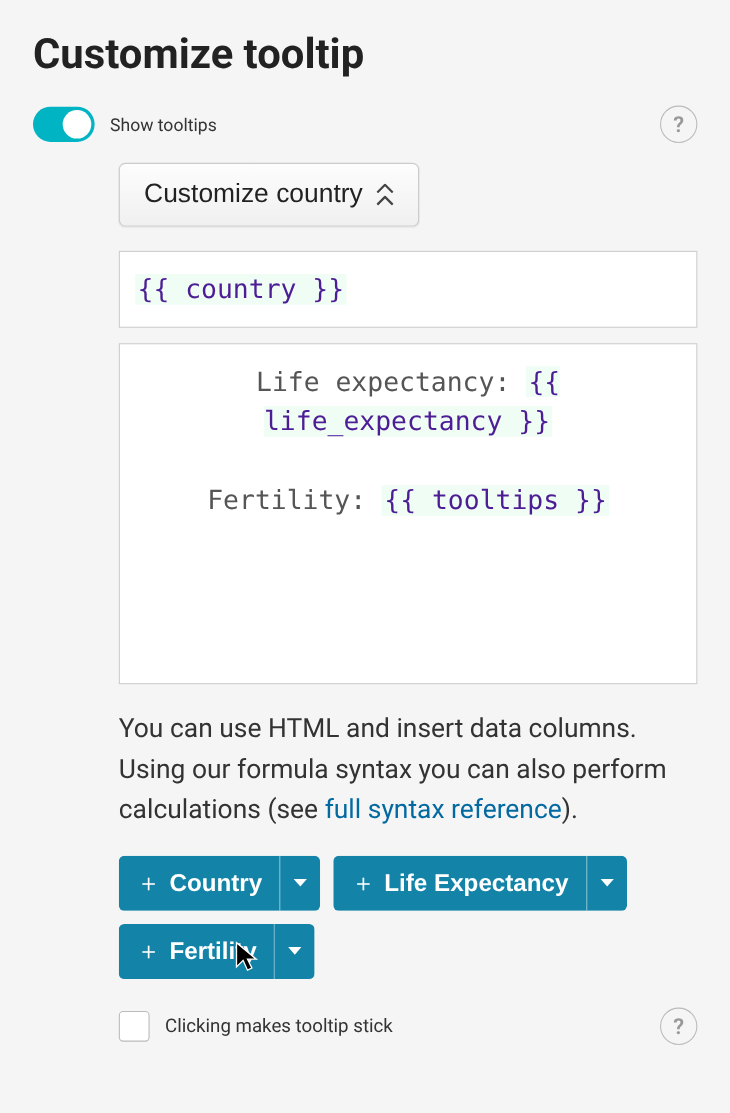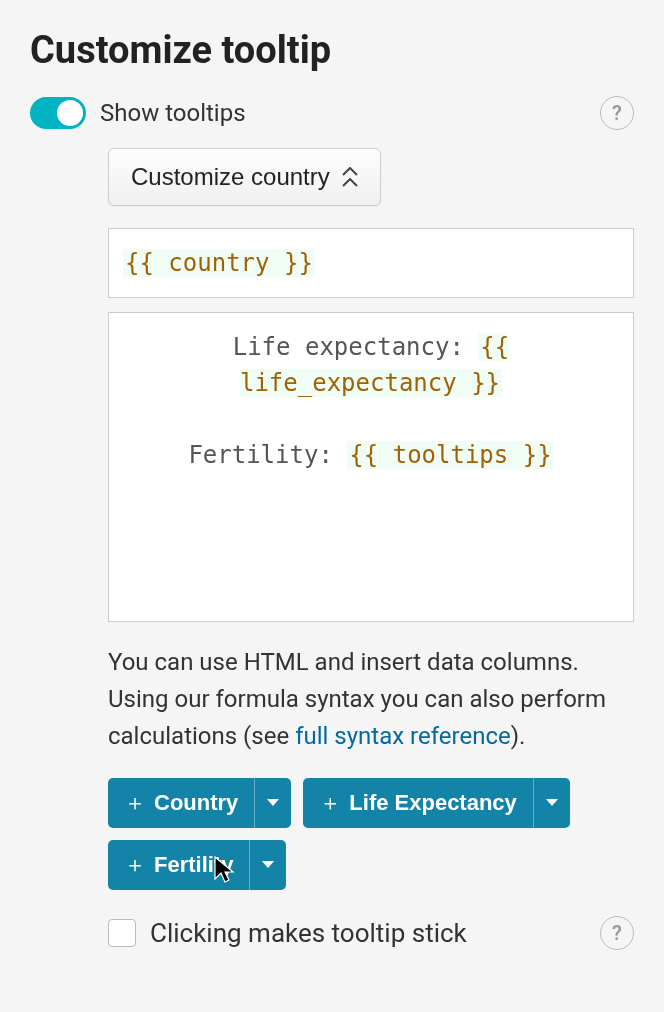--- a/index.html
+++ b/index.html
@@ -41,21 +41,21 @@
       content: "";
       position: absolute;
       right: 3px;
       top: 3px;
       width: 26px;
       height: 26px;
       background: #fff;
       border-radius: 50%;
     }
     .toggle-label {
-      font-size: 24px;
+      font-size: 16px;
       color: #333;
     }
     .help-icon {
       margin-left: auto;
       width: 34px;
       height: 34px;
       border: 1.5px solid #bbb;
       border-radius: 50%;
       display: flex;
       align-items: center;
@@ -97,21 +97,21 @@
       color: #555;
       margin-bottom: 14px;
       word-wrap: break-word;
     }
     .codebox.tall {
       min-height: 310px;
       margin-bottom: 22px;
       text-align: center;
     }
     .token {
-      color: #a16207;
+      color: #4c1d95;
       background: #f0fdf4;
       padding: 0 2px;
     }
     
     .desc {
       font-size: 24px;
       line-height: 1.55;
       color: #333;
       margin-bottom: 22px;
     }
@@ -163,21 +163,21 @@
     .checkbox {
       width: 28px;
       height: 28px;
       border: 1.5px solid #bbb;
       border-radius: 4px;
       background: #fff;
       cursor: pointer;
       flex-shrink: 0;
     }
     .check-label {
-      font-size: 26px;
+      font-size: 17px;
       color: #333;
     }
     .cursor-ptr {
       position: absolute;
       left: 213px;
       top: 855px;
       pointer-events: none;
     }
   </style>
 </head>

